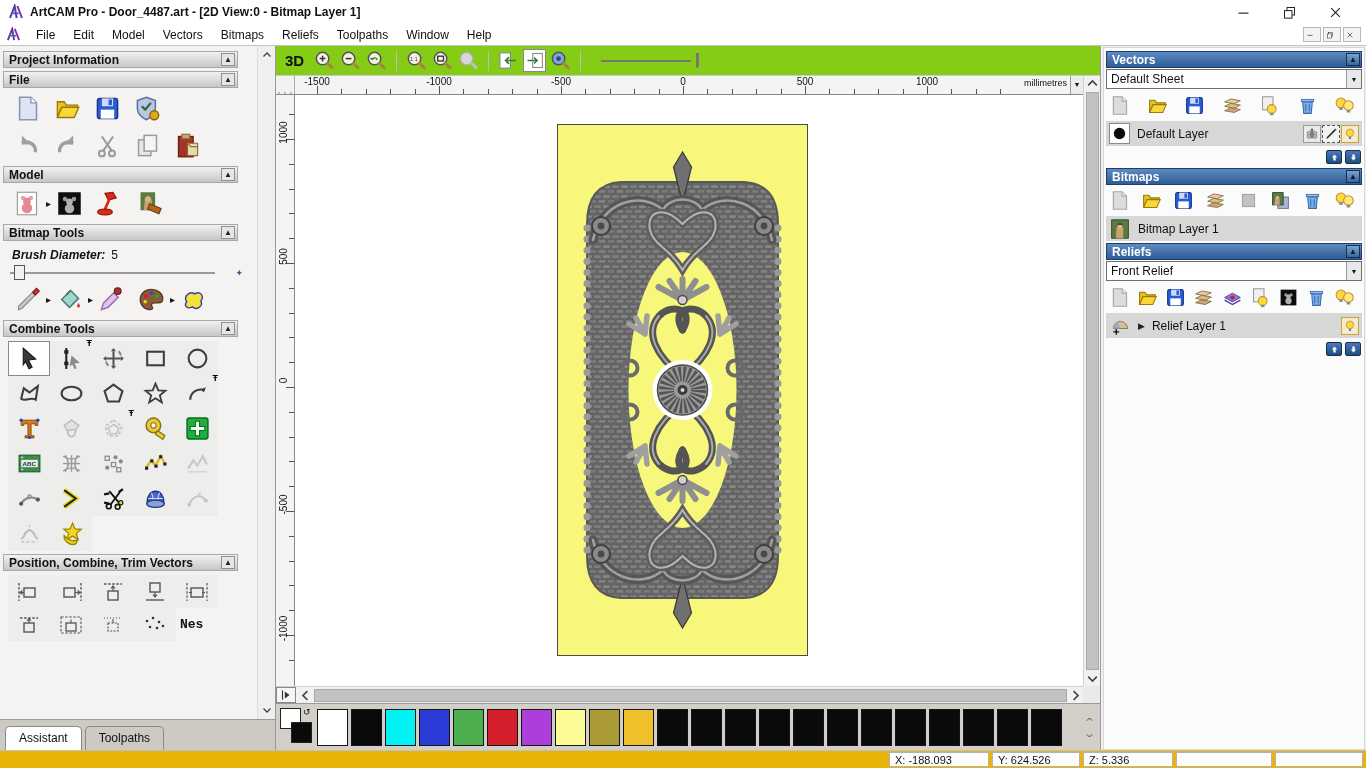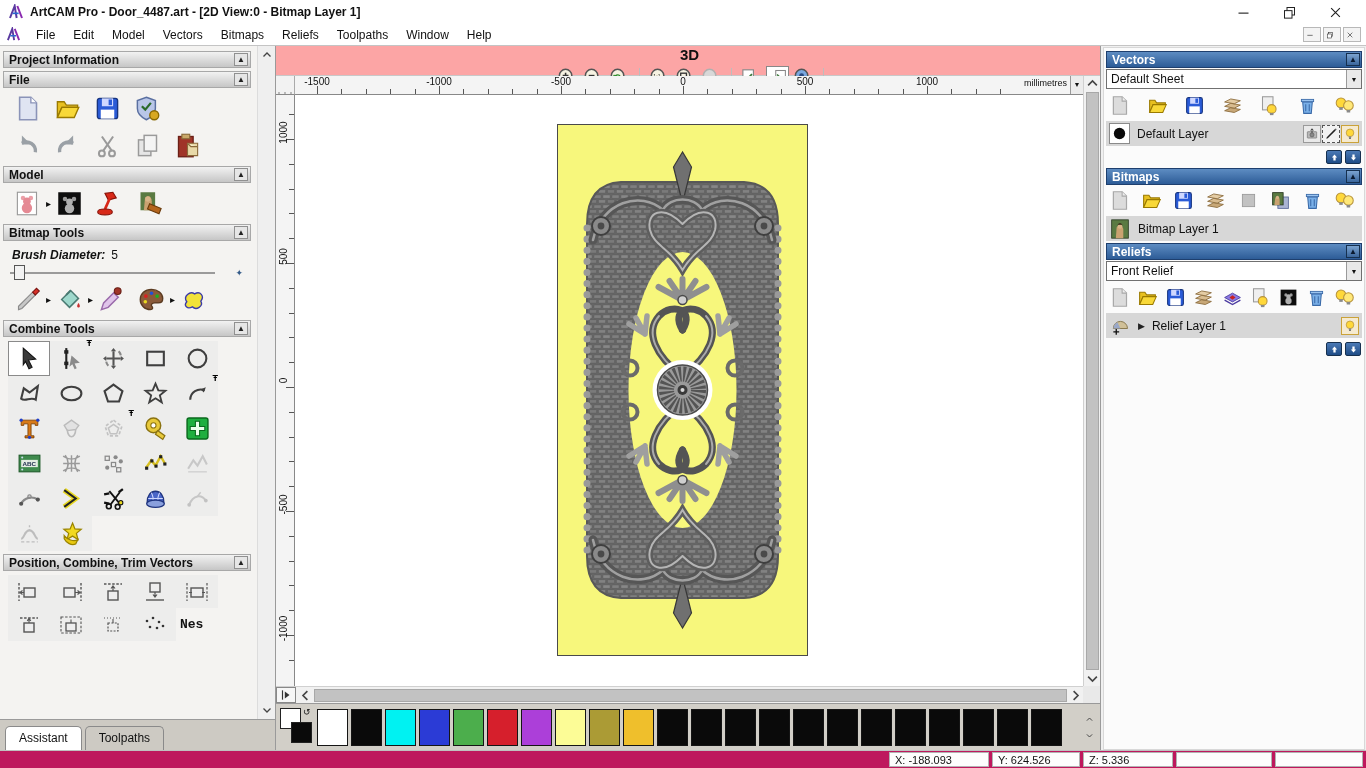--- a/index.html
+++ b/index.html
@@ -19,21 +19,21 @@
   .mdi-controls { margin-left:auto; display:flex; gap:2px; margin-right:5px; }
   .mdib { width:18px; height:15px; border:1px solid #b8b8b8; background:#f3f3f3; display:flex; align-items:center; justify-content:center; }
   .mdib .ico { width:10px; height:10px; }
 
   .main { display:flex; height:704px; }
 
   
   .left-panel { width:276px; display:flex; flex-direction:column; background:#f4f3f1; border-right:1px solid #9a9a9a; }
   .lp-body { flex:1; display:flex; overflow:hidden; }
   .lp-sections { flex:1; overflow:hidden; padding-top:2px; }
-  .hdr { margin:3px 6px 1px 3px; height:17px; background:linear-gradient(#f2f2f2,#c6c6c6); border:1px solid #a8a8a8;
+  .hdr { margin:3px 19px 1px 3px; height:17px; background:linear-gradient(#f2f2f2,#c6c6c6); border:1px solid #a8a8a8;
          display:flex; align-items:center; justify-content:space-between; padding:0 2px 0 5px; font-weight:bold; }
   .collapse { width:14px; height:13px; background:#e6e6e6; border:1px solid #909090; font-size:8px; line-height:11px; text-align:center; color:#222; }
   .pi-grid { display:flex; padding:3px 10px 2px 10px; }
   .pi-col { width:110px; line-height:16px; }
   .pi-col b { display:block; }
   .iconrow { display:flex; align-items:center; gap:13px; padding:6px 4px 4px 14px; }
   .iconrow .ico { width:27px; height:27px; }
   .fly { font-size:10px; color:#111; margin:0 -8px; }
   .brush-row { display:flex; align-items:center; padding:6px 12px 0 12px; font-style:italic; font-weight:bold; }
   .brush-val { font-style:normal; font-weight:normal; margin-left:6px; }
@@ -54,21 +54,21 @@
   .nes { font-weight:bold; font-size:13px; margin-left:4px; letter-spacing:0; }
   .lp-scroll { width:18px; background:#efefef; border-left:1px solid #dcdcdc; display:flex; flex-direction:column;
                align-items:center; justify-content:space-between; padding:3px 0; }
   .chev { width:12px; height:12px; }
   .lp-tabs { height:31px; background:#cdcac3; border-top:1px solid #9a9a9a; display:flex; align-items:flex-end; padding:0 0 0 5px; gap:3px; }
   .tab { border:1px solid #8a8a8a; border-bottom:none; border-radius:5px 5px 0 0; padding:4px 13px 5px 13px; background:#cdcac3; }
   .tab.active { background:#fff; }
 
   
   .center { flex:1; display:flex; flex-direction:column; min-width:0; }
-  .ctoolbar { height:30px; background:#fca5a5; border-bottom:1px solid #c8c8c8; display:flex; align-items:center; gap:3px; padding-left:9px;flex-direction:column; }
+  .ctoolbar { height:30px; background:#84cc16; border-bottom:1px solid #c8c8c8; display:flex; align-items:center; gap:3px; padding-left:9px; }
   .view3d { font-weight:bold; font-size:15px; margin-right:6px; }
   .ctoolbar .ico { width:23px; height:23px; }
   .ctoolbar .sep { width:1px; height:20px; background:#bdbdbd; margin:0 5px; }
   .zslider { position:relative; width:100px; height:22px; margin-left:12px; }
   .zslider .line { position:absolute; left:0; right:10px; top:10px; height:2px; background:#777; }
   .zslider .zknob { position:absolute; right:2px; top:3px; width:3px; height:15px; background:#777; border-radius:0 0 3px 0; }
 
   .canvas-wrap { flex:1; position:relative; background:#e9e9e9; }
   .corner { position:absolute; top:0; left:0; width:19px; height:19px; background:#f2f2f2; border-right:1px solid #aaa; border-bottom:1px solid #888; }
   .corner .ico { width:13px; height:13px; margin:2px; }
@@ -122,21 +122,21 @@
   .lrb.dashed { border:1px dashed #555; background:#f2f2f2; }
   .lrb.lit { border:1px solid #caa23a; background:#f5ead0; }
   .lrb .ico { width:14px; height:14px; }
   .updn-row { display:flex; justify-content:flex-end; gap:3px; padding:3px 1px 2px 0; }
   .updn { width:16px; height:14px; background:linear-gradient(#4a79b5,#1f4c86); border:1px solid #16304f; border-radius:2px;
           display:flex; align-items:center; justify-content:center; }
   .updn .ico { width:9px; height:9px; }
   .rp-tabs { height:31px; background:#cdcac3; border-top:1px solid #9a9a9a; display:flex; align-items:flex-end; padding-left:6px; gap:3px; }
 
   
-  .statusbar { height:18px; background:#be185d; border-top:1px solid #c0c0c0; display:flex; align-items:center; gap:3px; padding:1px 3px; font-size:11px; }
+  .statusbar { height:18px; background:#eab308; border-top:1px solid #c0c0c0; display:flex; align-items:center; gap:3px; padding:1px 3px; font-size:11px; }
   .sb-fill { flex:1; height:14px; }
   .sb-box { height:15px; border:1px solid #b2b2b2; background:#fdfdfd; display:flex; align-items:center; padding:0 5px; }
 
   .ico svg { width:100%; height:100%; display:block; }
   .expand-tri { font-size:9px; color:#222; }
 </style>
 </head>
 <body>
 
 <div class="titlebar">

